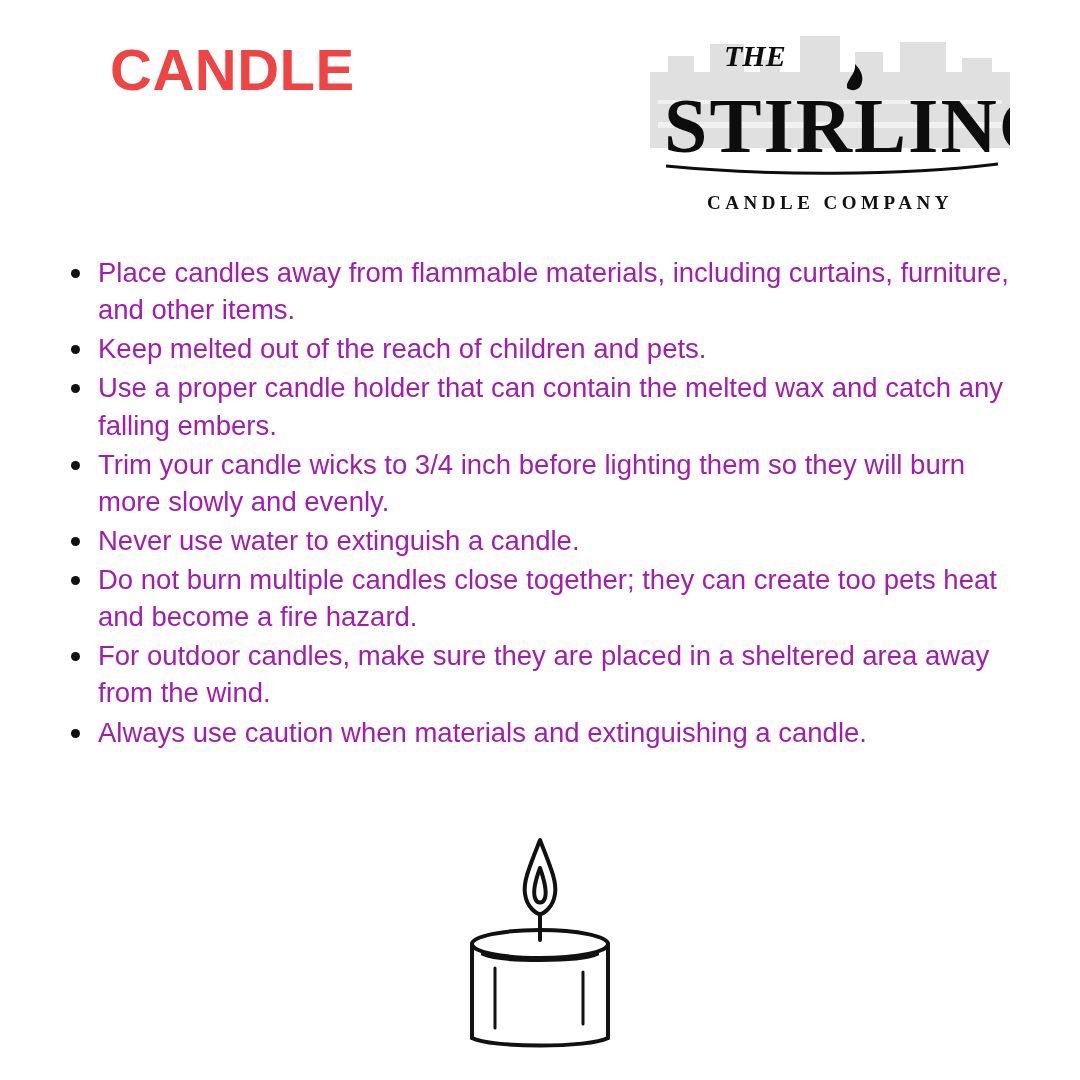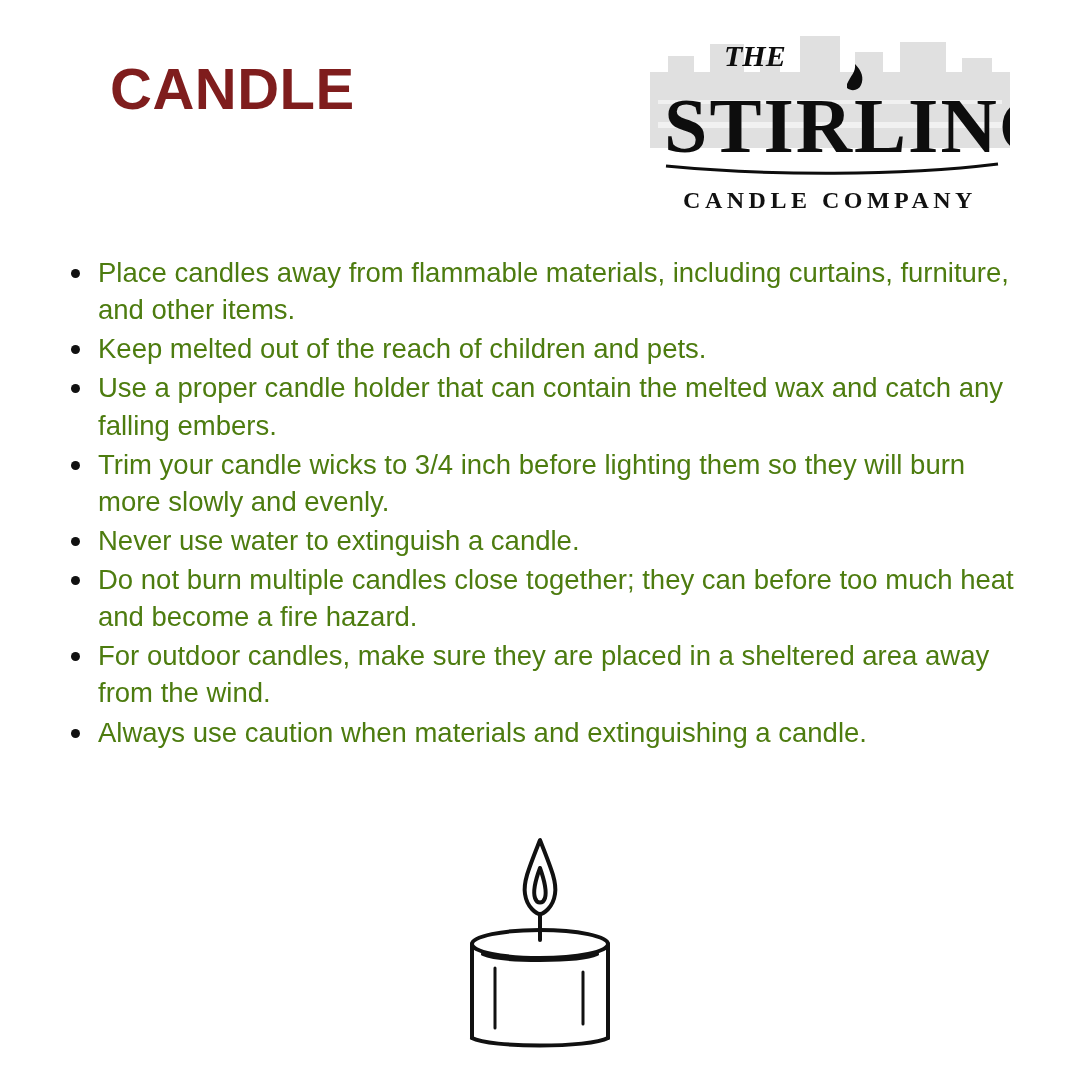--- a/index.html
+++ b/index.html
@@ -33,64 +33,63 @@
   .title-block {
     padding-top: 8px;
     padding-left: 50px;
   }
   .title-line {
     font-family: "Liberation Sans", sans-serif;
     font-weight: bold;
     font-size: 58px;
     letter-spacing: 0.5px;
     line-height: 1.38;
-    color: #7f1d1d;
+    color: #ef4444;
     text-align: center;
     white-space: nowrap;
-    margin-top: 19px;
   }
 
   
   .logo {
     width: 360px;
     height: 190px;
     position: relative;
     margin-top: 4px;
     margin-right: 10px;
   }
   .logo svg { display: block; }
   .logo-tagline {
     position: absolute;
     left: 0;
     right: 0;
     bottom: 2px;
     text-align: center;
     font-family: "Liberation Serif", serif;
-    font-size: 24px;
+    font-size: 19px;
     letter-spacing: 4.5px;
     font-weight: bold;
     color: #111;
   }
 
   
   .list-wrap {
     padding: 38px 55px 0 62px;
     box-sizing: border-box;
   }
   ul.care-list {
     list-style: none;
     margin: 0;
     padding: 0;
   }
   ul.care-list li {
     position: relative;
     padding-left: 36px;
     font-size: 27.5px;
     line-height: 1.35;
-    color: #4d7c0f;
+    color: #a21caf;
     margin-bottom: 2px;
   }
   ul.care-list li::before {
     content: "";
     position: absolute;
     left: 9px;
     top: 15px;
     width: 9px;
     height: 9px;
     background: #111;
@@ -149,21 +148,21 @@
 
   </div>
 
   <div class="list-wrap">
     <ul class="care-list">
       <li>Place candles away from flammable materials, including curtains, furniture, and other items.</li>
       <li>Keep melted out of the reach of children and pets.</li>
       <li>Use a proper candle holder that can contain the melted wax and catch any falling embers.</li>
       <li>Trim your candle wicks to 3/4 inch before lighting them so they will burn more slowly and evenly.</li>
       <li>Never use water to extinguish a candle.</li>
-      <li>Do not burn multiple candles close together; they can before too much heat and become a fire hazard.</li>
+      <li>Do not burn multiple candles close together; they can create too pets heat and become a fire hazard.</li>
       <li>For outdoor candles, make sure they are placed in a sheltered area away from the wind.</li>
       <li>Always use caution when materials and extinguishing a candle.</li>
     </ul>
   </div>
 
   <div class="candle-art">
     <svg width="210" height="230" viewBox="0 0 210 230" xmlns="http://www.w3.org/2000/svg" aria-hidden="true">
       <g fill="none" stroke="#111111" stroke-width="4" stroke-linecap="round" stroke-linejoin="round">
 
         <path d="M105 8 C94 36 88 50 90 62 C92 76 102 82 105 82 C108 82 118 76 120 62 C122 50 116 36 105 8 Z"></path>

